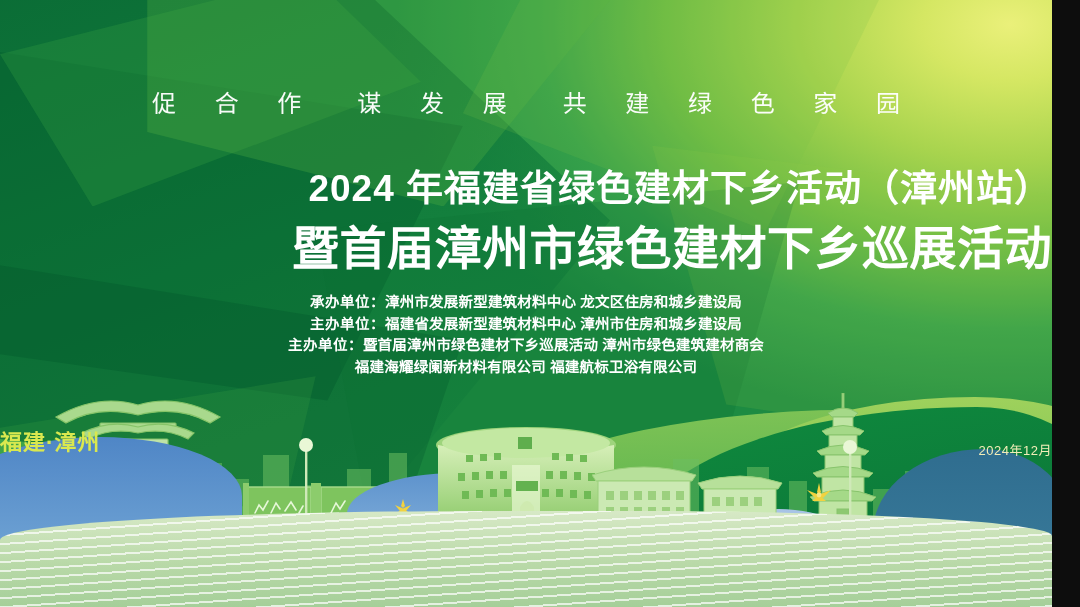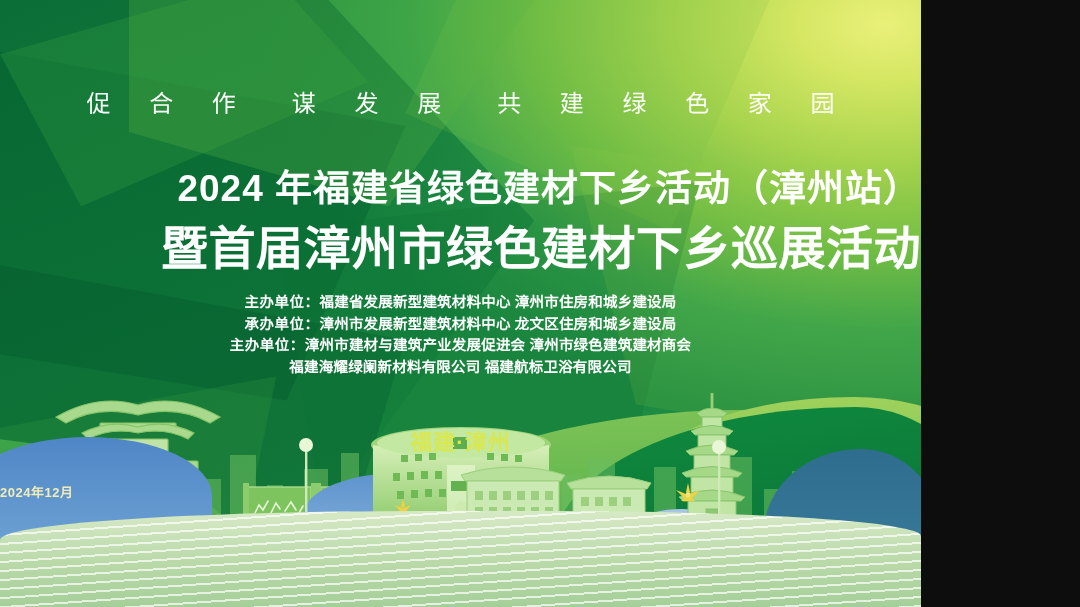--- a/index.html
+++ b/index.html
@@ -1,21 +1,21 @@
 <!DOCTYPE html>
 <html lang="zh-CN"><head>
 <meta charset="utf-8">
 <title>2024 年福建省绿色建材下乡活动（漳州站）</title>
 <style>
   html,body{margin:0;padding:0;background:#0d0d0d;}
   *{box-sizing:border-box;}
 
   .poster{
     position:relative;
-    width:921px;
+    width:1052px;
     height:607px;
     overflow:hidden;
     font-family:"Liberation Sans","DejaVu Sans",sans-serif;
     background:#1d4ed8;
     user-select:none;
   }
 
   
   .bg-base{
     position:absolute; inset:0;
@@ -175,32 +175,32 @@
     font-weight:700;
     line-height:21.5px;
     letter-spacing:.2px;
   }
   .org-row{white-space:nowrap;}
   .org-row .lbl{letter-spacing:.5px;}
   .org-cont{white-space:nowrap; text-align:center;}
 
   .place{
     position:absolute; top:424px; left:0; right:0;
-    text-align:center;
+    text-align:left;
     color:#d9e84f;
     font-size:22px;
     font-weight:700;
     letter-spacing:1px;
   }
   .date{
-    position:absolute; top:482px; left:0; right:0;
-    text-align:left;
+    position:absolute; top:440px; left:0; right:0;
+    text-align:right;
     color:#f2edb8;
     font-size:13px;
-    font-weight:700;
+    font-weight:400;
     letter-spacing:.5px;
   }
 </style>
 </head>
 <body>
 
 <div class="poster">
 
   <div class="bg-base"></div>
   <div class="bg-tl-dark"></div>
@@ -406,27 +406,27 @@
     <div class="field"></div>
   </div>
 
   <div class="tagline">促 合 作　谋 发 展　共 建 绿 色 家 园</div>
 
   <div class="title1">2024 年福建省绿色建材下乡活动（漳州站）</div>
   <div class="title2">暨首届漳州市绿色建材下乡巡展活动</div>
 
   <div class="orgs">
     <div class="org-row">
+      <span class="lbl">承办单位：</span><span>漳州市发展新型建筑材料中心  龙文区住房和城乡建设局</span>
+    </div>
+    <div class="org-row">
       <span class="lbl">主办单位：</span><span>福建省发展新型建筑材料中心  漳州市住房和城乡建设局</span>
     </div>
     <div class="org-row">
-      <span class="lbl">承办单位：</span><span>漳州市发展新型建筑材料中心  龙文区住房和城乡建设局</span>
-    </div>
-    <div class="org-row">
-      <span class="lbl">主办单位：</span><span>漳州市建材与建筑产业发展促进会  漳州市绿色建筑建材商会</span>
+      <span class="lbl">主办单位：</span><span>暨首届漳州市绿色建材下乡巡展活动  漳州市绿色建筑建材商会</span>
     </div>
     <div class="org-cont">福建海耀绿阑新材料有限公司  福建航标卫浴有限公司</div>
   </div>
 
   <div class="place">福建·漳州</div>
   <div class="date">2024年12月</div>
 
 </div>
 
 </body></html>

